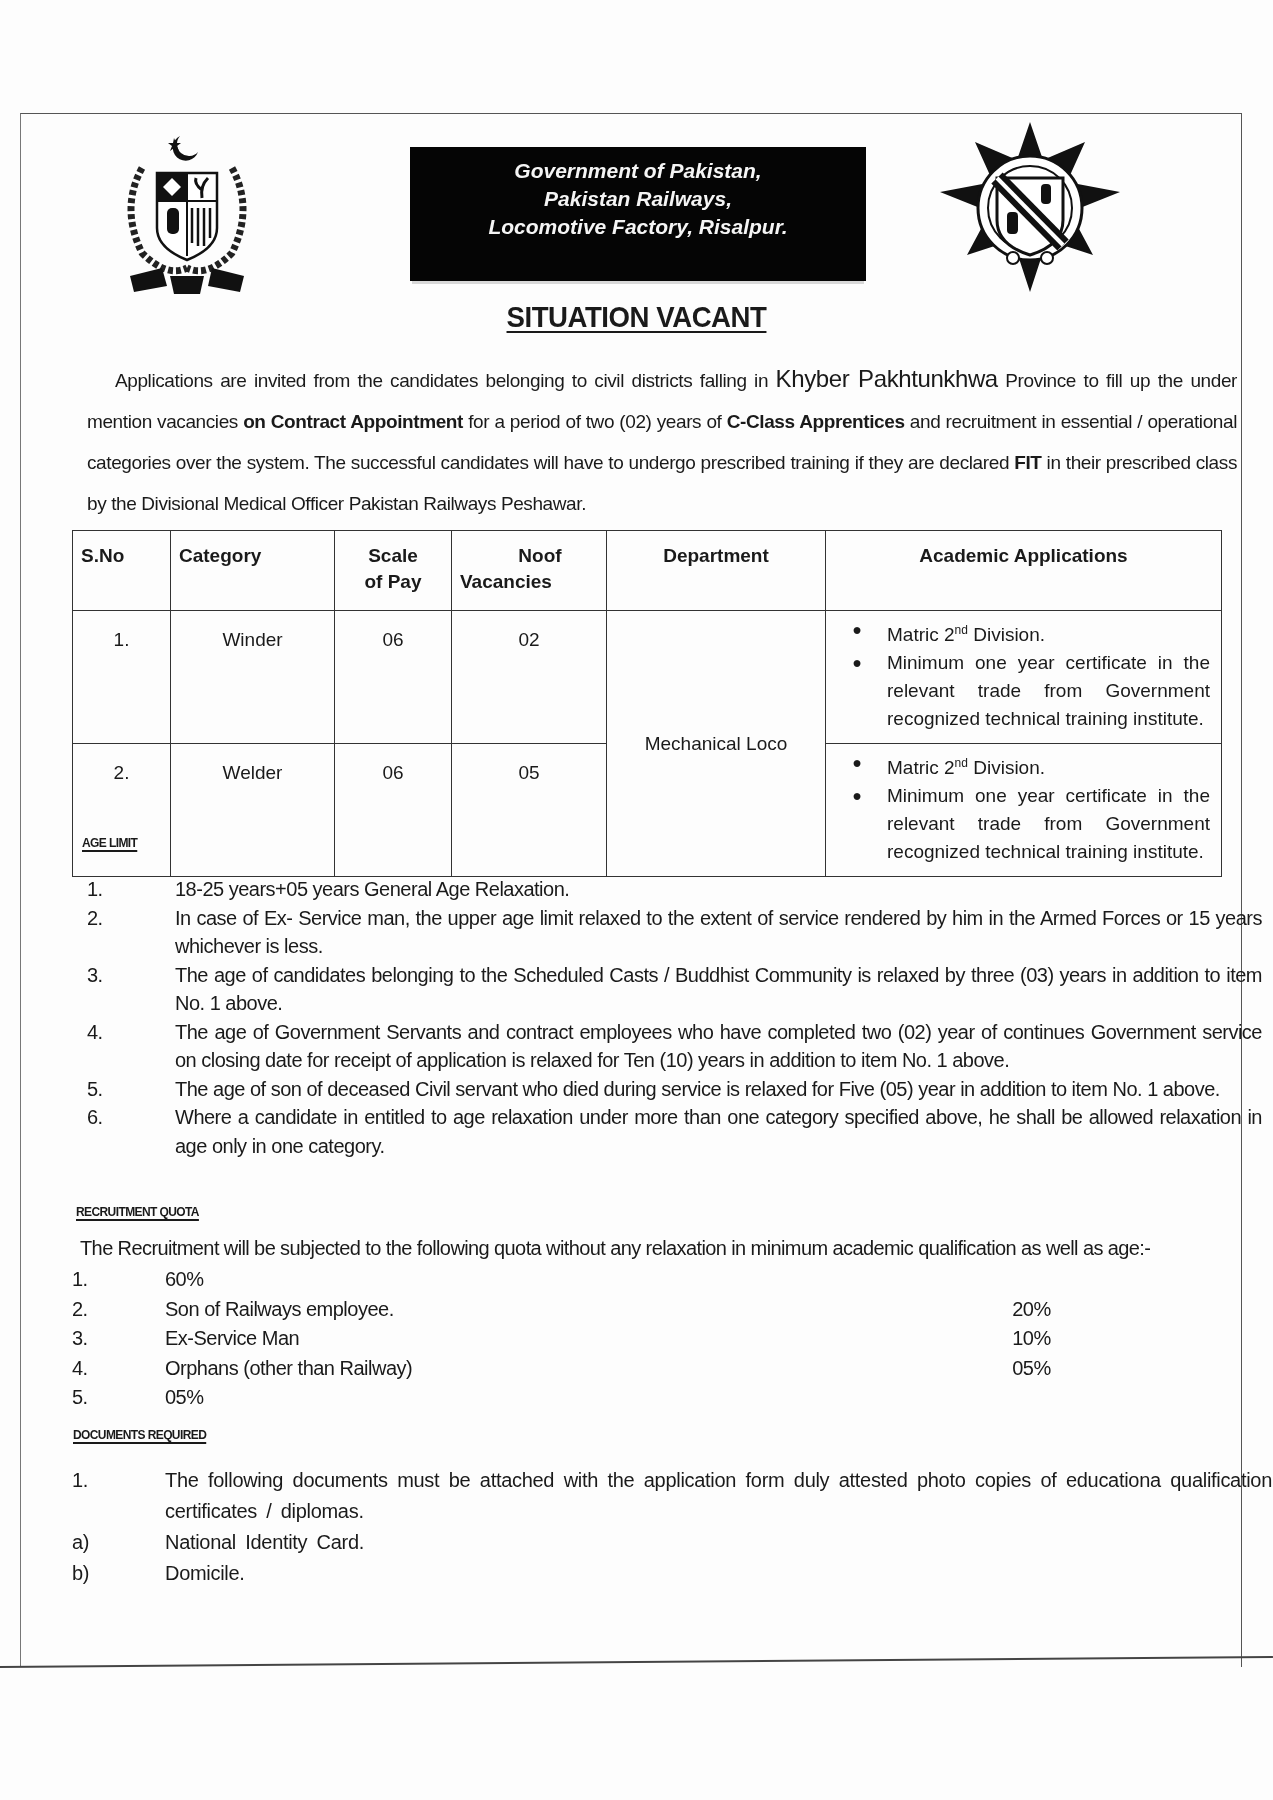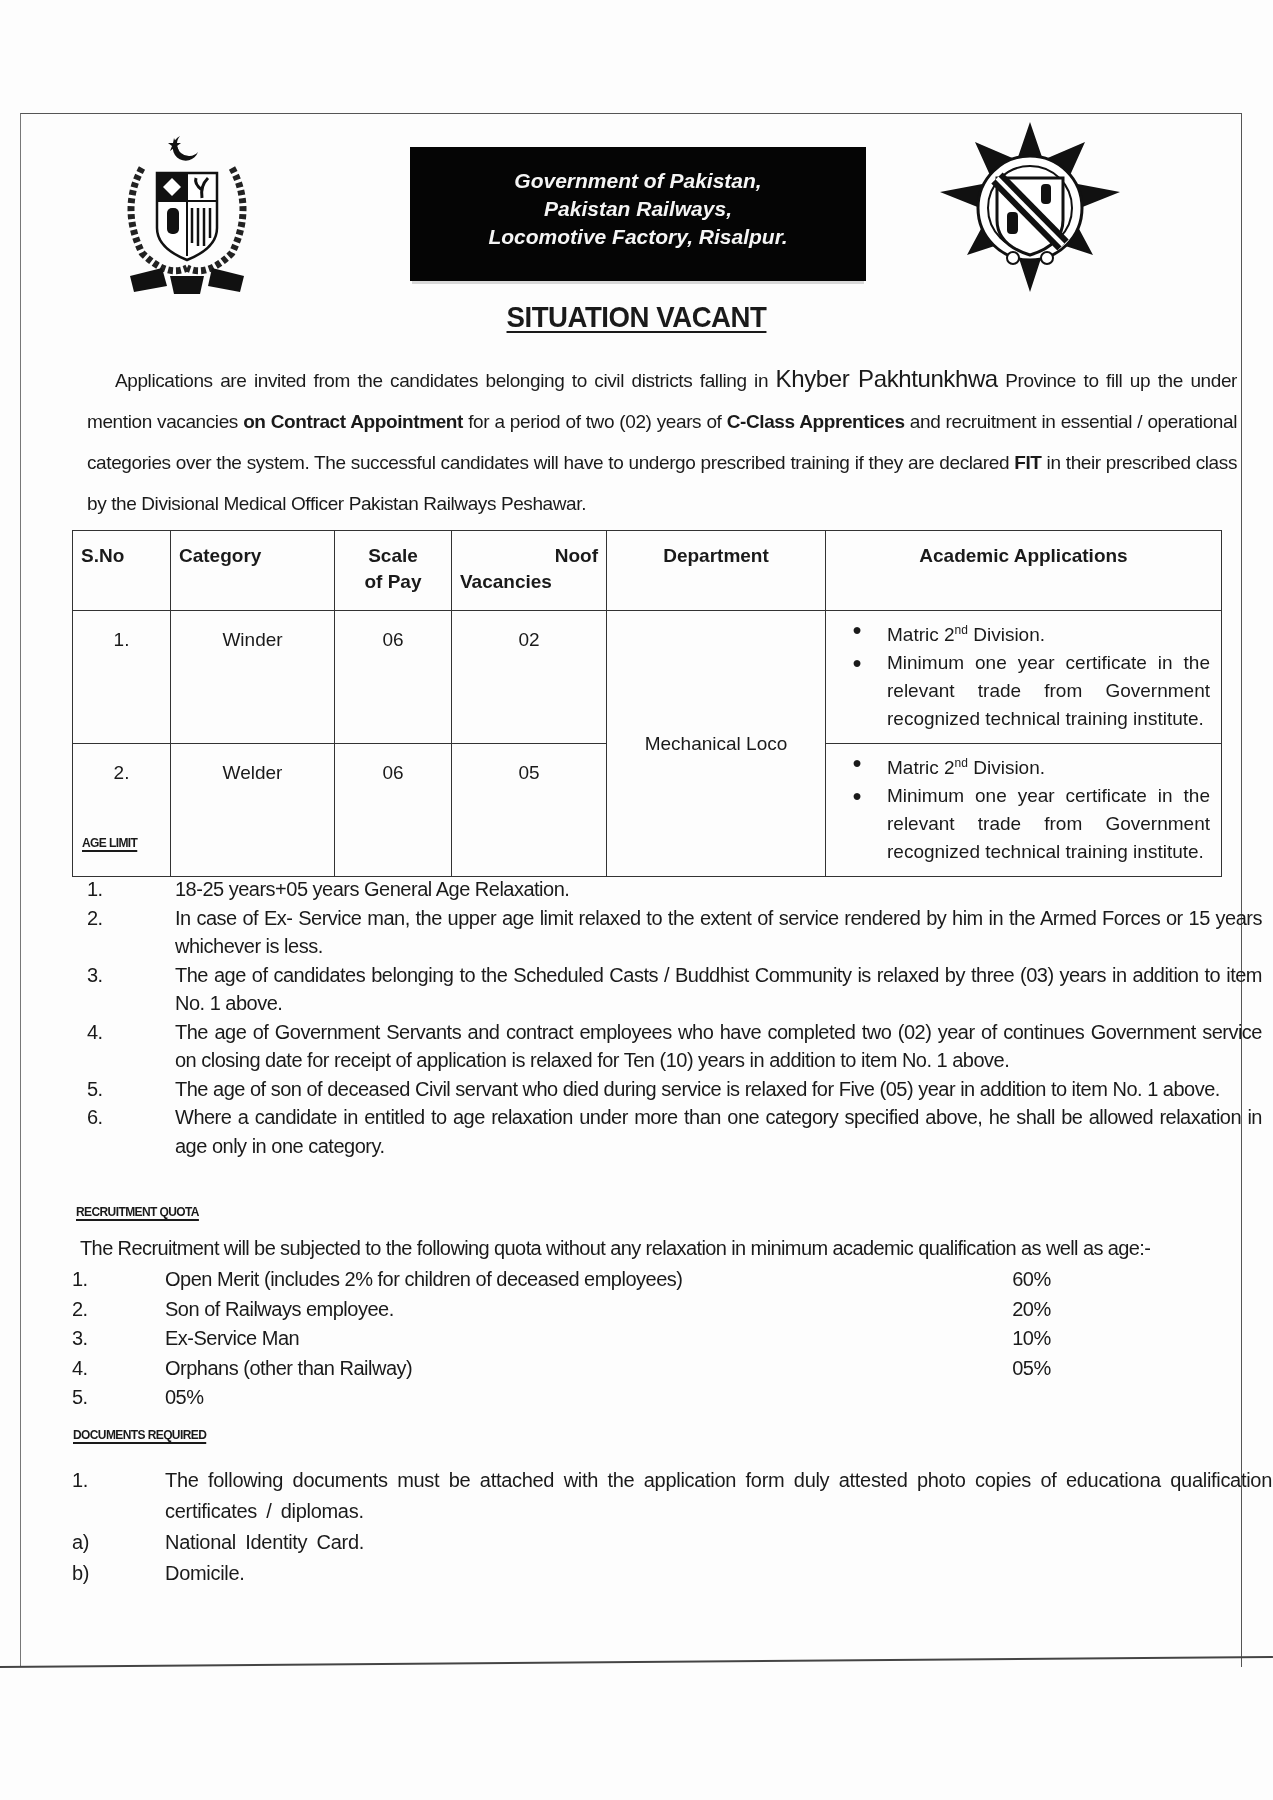--- a/index.html
+++ b/index.html
@@ -18,21 +18,21 @@
     position: absolute; left: 0; top: 1666px; width: 1273px; height: 0;
     border-top: 2px solid #444; transform: rotate(-0.45deg); transform-origin: left center;
   }
   .emblem { position: absolute; }
   .emblem-left { left: 112px; top: 128px; width: 150px; height: 170px; }
   .emblem-right { left: 935px; top: 120px; width: 190px; height: 180px; }
   .title-box {
     position: absolute; left: 410px; top: 147px; width: 456px; height: 134px;
     background: #050505; color: #f5f5f5;
     display: flex; flex-direction: column; align-items: center; justify-content: flex-start;
-    padding-top: 20px; box-sizing: border-box;
+    padding-top: 10px; box-sizing: border-box;
     font-style: italic; font-weight: bold; font-size: 21px; line-height: 28px;
     box-shadow: 0 5px 0 -2px #d8d8d8;
   }
   .heading-main {
     position: absolute; left: 0; width: 1273px; top: 300px; text-align: center;
     font-weight: bold; font-size: 30px; letter-spacing: -0.5px;
     transform: scaleX(0.92);
   }
   .heading-main span { text-decoration: underline; text-decoration-thickness: 2px; text-underline-offset: 4px; }
   .intro {
@@ -51,21 +51,21 @@
   .vac-table th { font-weight: bold; height: 55px; padding: 12px 8px; line-height: 26px; }
   .vac-table td { height: 113px; }
   .col-sno { width: 81px; }
   .col-cat { width: 147px; }
   .col-scale { width: 100px; }
   .col-vac { width: 138px; }
   .col-dept { width: 202px; }
   .th-left { text-align: left; }
   .th-center { text-align: center; }
   .th-vac { text-align: left; }
-  .th-vac .row1 { display: flex; justify-content: flex-end; margin-left: 22px; }
+  .th-vac .row1 { display: flex; justify-content: center; margin-left: 22px; }
   .cell-center { text-align: center; padding-top: 18px; }
   .cell-dept { text-align: center; vertical-align: middle !important; }
   .qual-list { list-style: none; margin: 0; padding: 4px 10px 0 0; font-size: 19px; line-height: 28px; }
   .qual-list li { display: flex; }
   .qual-list .bullet { width: 60px; flex: 0 0 60px; text-align: center; font-size: 16px; }
   .qual-list .qtext { flex: 1; text-align: justify; }
   .qual-list sup { font-size: 12px; }
   .section-head {
     position: absolute; font-weight: bold; font-size: 12px;
     text-decoration: underline; text-decoration-thickness: 2px; text-underline-offset: 3px;
@@ -233,21 +233,20 @@
       <span class="num">6.</span>
       <span class="txt">Where a candidate in entitled to age relaxation under more than one category specified above, he shall be allowed relaxation in age only in one category.</span>
     </div>
 </div>
 
 <div class="section-head" style="left:76px; top:1205px;">RECRUITMENT QUOTA</div>
 <div class="quota-intro">The Recruitment will be subjected to the following quota without any relaxation in minimum academic qualification as well as age:-</div>
 <div class="quota-list">
   <div class="item">
       <span class="num">1.</span>
-      <span class="txt">Open Merit (includes 2% for children of deceased employees)</span>
       <span class="pct">60%</span>
     </div>
   <div class="item">
       <span class="num">2.</span>
       <span class="txt">Son of Railways employee.</span>
       <span class="pct">20%</span>
     </div>
   <div class="item">
       <span class="num">3.</span>
       <span class="txt">Ex-Service Man</span>

